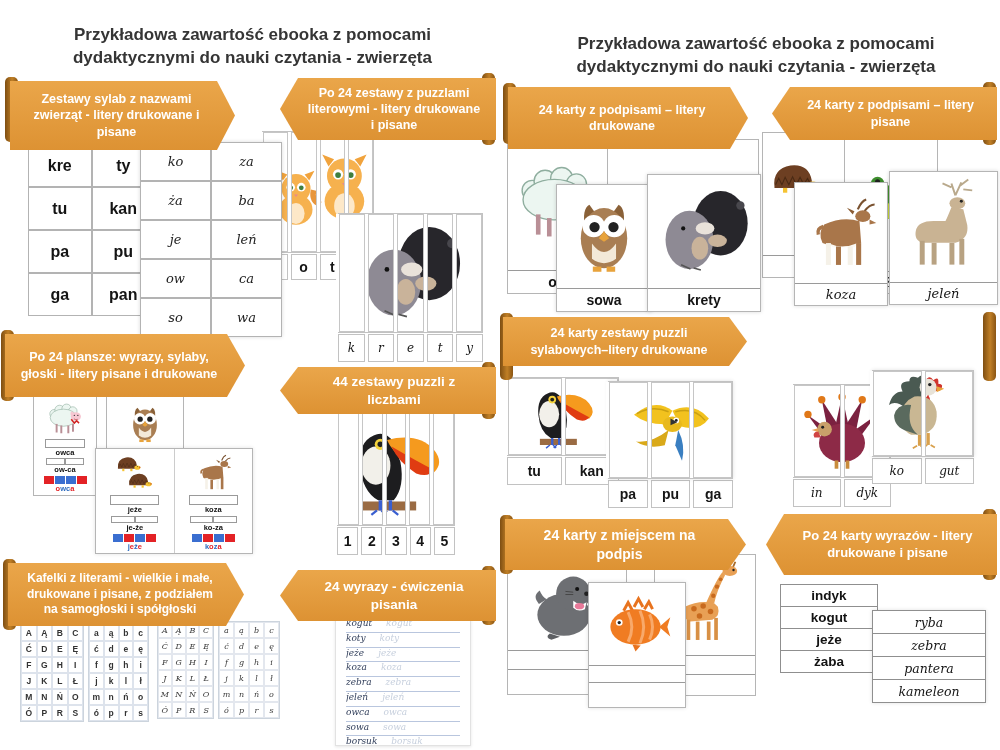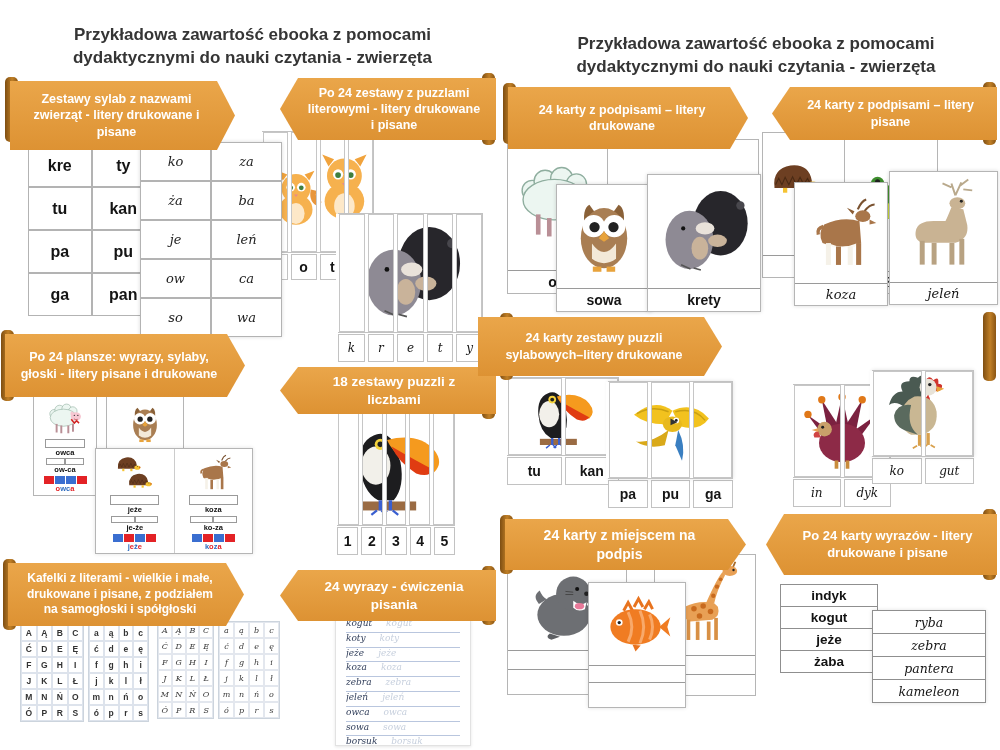--- a/index.html
+++ b/index.html
@@ -358,21 +358,21 @@
         <div class="pl-cell">r</div>
         <div class="pl-cell">e</div>
         <div class="pl-cell">t</div>
         <div class="pl-cell">y</div>
       </div>
   </div>
 
   <div class="abs curl" style="left:1px;top:330px;height:71px"></div>
   <div class="ribbon pr" style="left:5px;top:334px;width:240px;height:63px">Po 24 plansze: wyrazy, sylaby, głoski - litery pisane i drukowane</div>
   <div class="abs curl" style="left:482px;top:362px;height:57px"></div>
-  <div class="ribbon pl" style="left:280px;top:367px;width:216px;height:47px;font-size:13.5px">18 zestawy puzzli z liczbami</div>
+  <div class="ribbon pl" style="left:280px;top:367px;width:216px;height:47px;font-size:13.5px">44 zestawy puzzli z liczbami</div>
 
   <div class="abs ccard bpanel" style="left:33px;top:396px;width:64px;height:100px;padding:2px 1px;z-index:1">
     <svg style="width:56px;height:46px" viewBox="0 0 100 100">
         <use href="#s-sheep"></use>
       </svg>
     <div class="mini-box"></div>
     <div class="mini-label">owca</div>
     <div class="mini-split">
         <span></span>
         <span></span>
@@ -649,21 +649,21 @@
   <div class="abs ccard" style="left:889px;top:171px;width:109px;height:134px;z-index:2;box-shadow:0 0 4px rgba(0,0,0,.15)">
     <div class="art-box">
         <svg class="art" viewBox="0 0 100 100">
           <use href="#s-deer"></use>
         </svg>
       </div>
     <div class="cap script">jeleń</div>
   </div>
 
   <div class="abs curl" style="left:500px;top:313px;height:67px"></div>
-  <div class="ribbon pr" style="left:478px;top:317px;width:244px;height:59px">24 karty zestawy puzzli sylabowych–litery drukowane</div>
+  <div class="ribbon pr" style="left:503px;top:317px;width:244px;height:49px">24 karty zestawy puzzli sylabowych–litery drukowane</div>
   <div class="abs curl" style="left:983px;top:312px;height:69px"></div>
 
   <div class="abs" style="left:507px;top:377px;width:112px;z-index:1">
     <div class="puzzle-art" style="height:77px">
       <svg class="art" viewBox="0 0 100 100">
           <use href="#s-toucan"></use>
         </svg>
       <div class="strips" style="grid-template-columns:repeat(2,1fr)">
         <div class="strip"></div>
           <div class="strip"></div>

